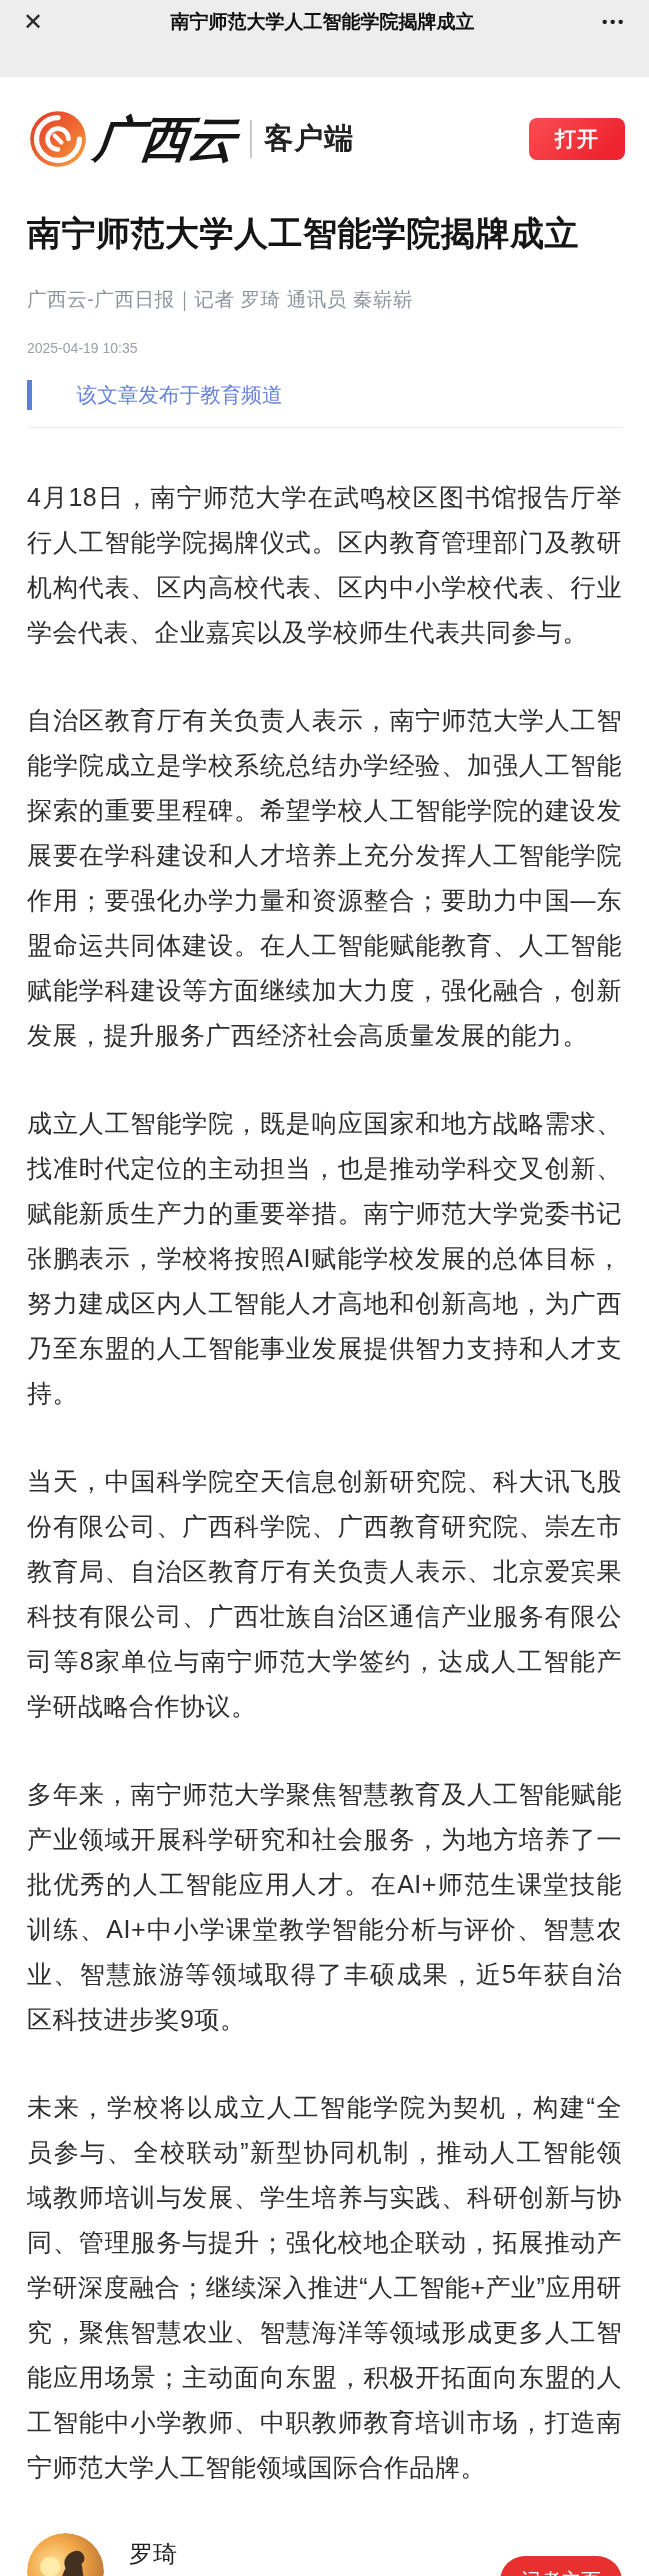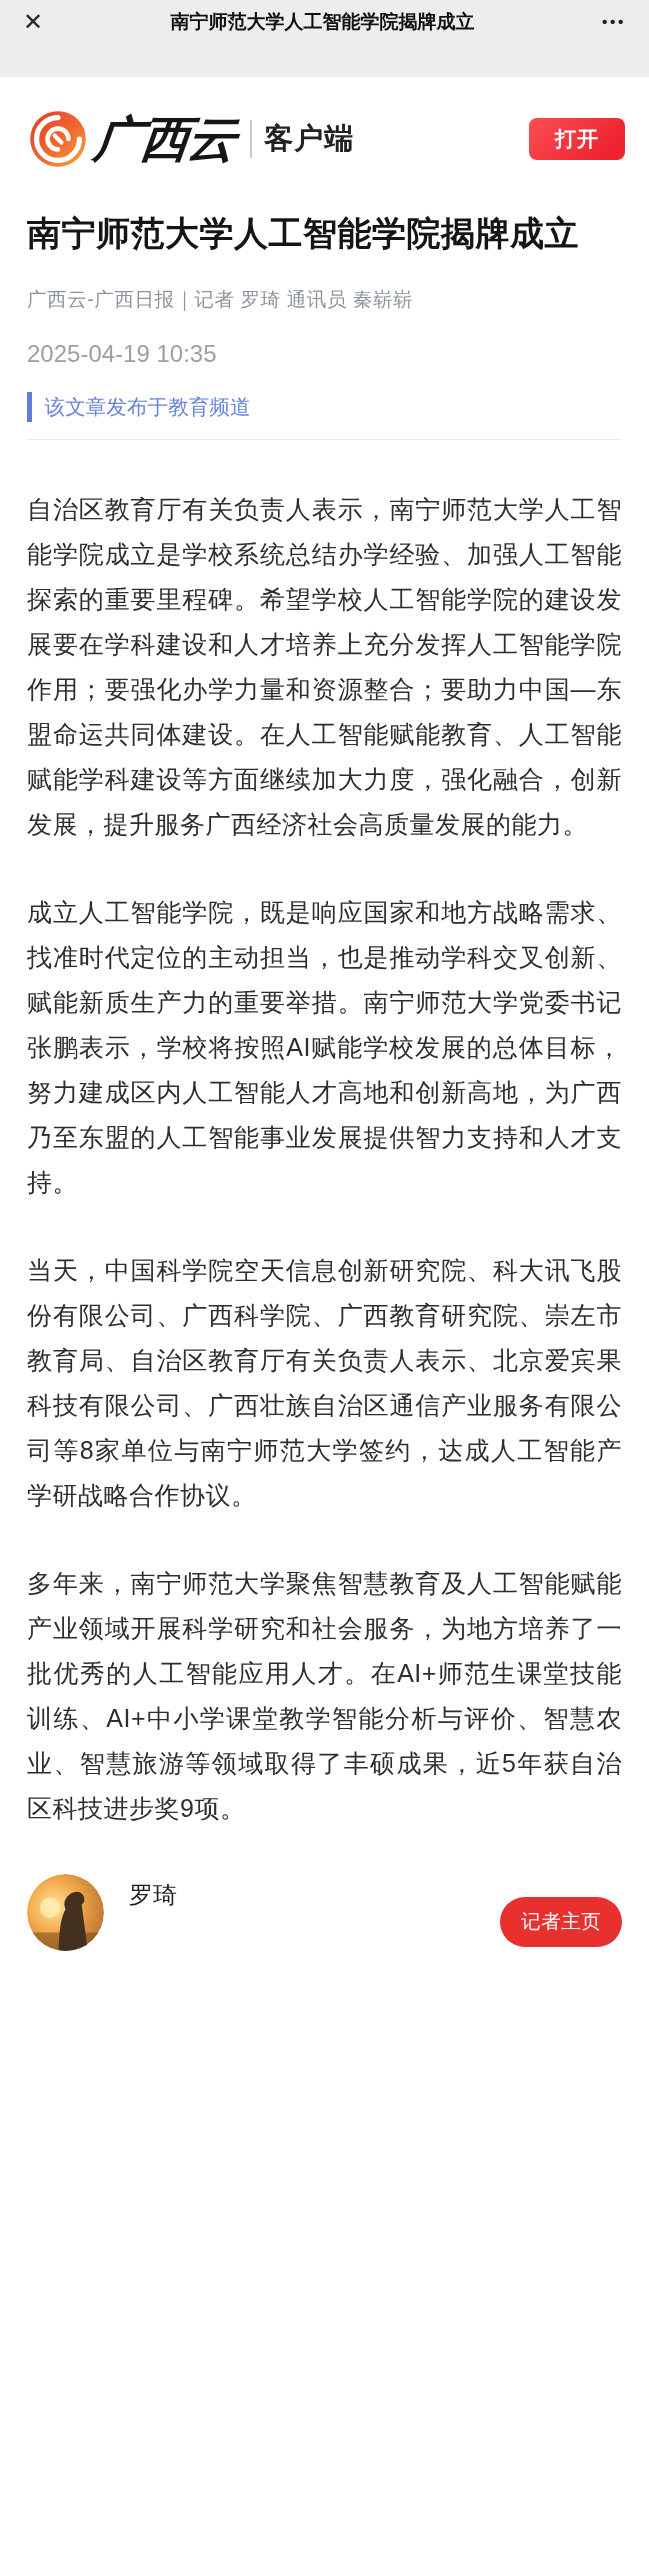--- a/index.html
+++ b/index.html
@@ -52,23 +52,23 @@
     display:flex; align-items:center; justify-content:center;
   }
   
   .article { padding:0 27px; }
   .art-title {
     margin-top:12.4px;
     font-size:34px; line-height:1.18; font-weight:700; color:#151515;
     letter-spacing:0.5px;
   }
   .art-byline { margin-top:32px; font-size:19.6px; color:#8d949d; letter-spacing:0.5px; }
-  .art-date   { margin-top:27px; font-size:24px; color:#99a0a8; }
+  .art-date   { margin-top:27px; font-size:14px; color:#99a0a8; }
   .notice {
-    margin-top:24px; display:flex; align-items:center;
+    margin-top:24px; display:flex; align-items:center;gap:32px;
   }
   .notice-bar { width:5.2px; height:30px; background:#5e7ed8; flex:0 0 auto; }
   .notice-text { margin-left:12.4px; font-size:20.6px; color:#6583da; }
   .divider { height:1px; background:#ececec; margin-top:17.5px; }
   .art-body { margin-top:47px; }
   .art-body p {
     font-size:25px; line-height:45px; color:#2e2e2e;
     text-align:justify; letter-spacing:0.5px;
     margin-bottom:43px;
   }
@@ -128,29 +128,31 @@
   <div class="art-date">2025-04-19 10:35</div>
 
   <div class="notice">
     <span class="notice-bar"></span>
     <span class="notice-text">该文章发布于教育频道</span>
   </div>
   <div class="divider"></div>
 
   <div class="art-body">
 
+      <p>4月18日，南宁师范大学在武鸣校区图书馆报告厅举行人工智能学院揭牌仪式。区内教育管理部门及教研机构代表、区内高校代表、区内中小学校代表、行业学会代表、企业嘉宾以及学校师生代表共同参与。</p>
 
       <p>自治区教育厅有关负责人表示，南宁师范大学人工智能学院成立是学校系统总结办学经验、加强人工智能探索的重要里程碑。希望学校人工智能学院的建设发展要在学科建设和人才培养上充分发挥人工智能学院作用；要强化办学力量和资源整合；要助力中国—东盟命运共同体建设。在人工智能赋能教育、人工智能赋能学科建设等方面继续加大力度，强化融合，创新发展，提升服务广西经济社会高质量发展的能力。</p>
 
       <p>成立人工智能学院，既是响应国家和地方战略需求、找准时代定位的主动担当，也是推动学科交叉创新、赋能新质生产力的重要举措。南宁师范大学党委书记张鹏表示，学校将按照AI赋能学校发展的总体目标，努力建成区内人工智能人才高地和创新高地，为广西乃至东盟的人工智能事业发展提供智力支持和人才支持。</p>
 
       <p>当天，中国科学院空天信息创新研究院、科大讯飞股份有限公司、广西科学院、广西教育研究院、崇左市教育局、自治区教育厅有关负责人表示、北京爱宾果科技有限公司、广西壮族自治区通信产业服务有限公司等8家单位与南宁师范大学签约，达成人工智能产学研战略合作协议。</p>
 
       <p>多年来，南宁师范大学聚焦智慧教育及人工智能赋能产业领域开展科学研究和社会服务，为地方培养了一批优秀的人工智能应用人才。在AI+师范生课堂技能训练、AI+中小学课堂教学智能分析与评价、智慧农业、智慧旅游等领域取得了丰硕成果，近5年获自治区科技进步奖9项。</p>
 
+      <p>未来，学校将以成立人工智能学院为契机，构建“全员参与、全校联动”新型协同机制，推动人工智能领域教师培训与发展、学生培养与实践、科研创新与协同、管理服务与提升；强化校地企联动，拓展推动产学研深度融合；继续深入推进“人工智能+产业”应用研究，聚焦智慧农业、智慧海洋等领域形成更多人工智能应用场景；主动面向东盟，积极开拓面向东盟的人工智能中小学教师、中职教师教育培训市场，打造南宁师范大学人工智能领域国际合作品牌。</p>
     </div>
 </main>
 
 <section class="author">
   <span class="avatar">
     <svg viewBox="0 0 100 100" width="77" height="77">
       <defs>
         <radialGradient id="sunset" cx="0.35" cy="0.42" r="0.95">
           <stop offset="0" stop-color="#ffe49a"></stop>
           <stop offset="0.35" stop-color="#f3a94b"></stop>

